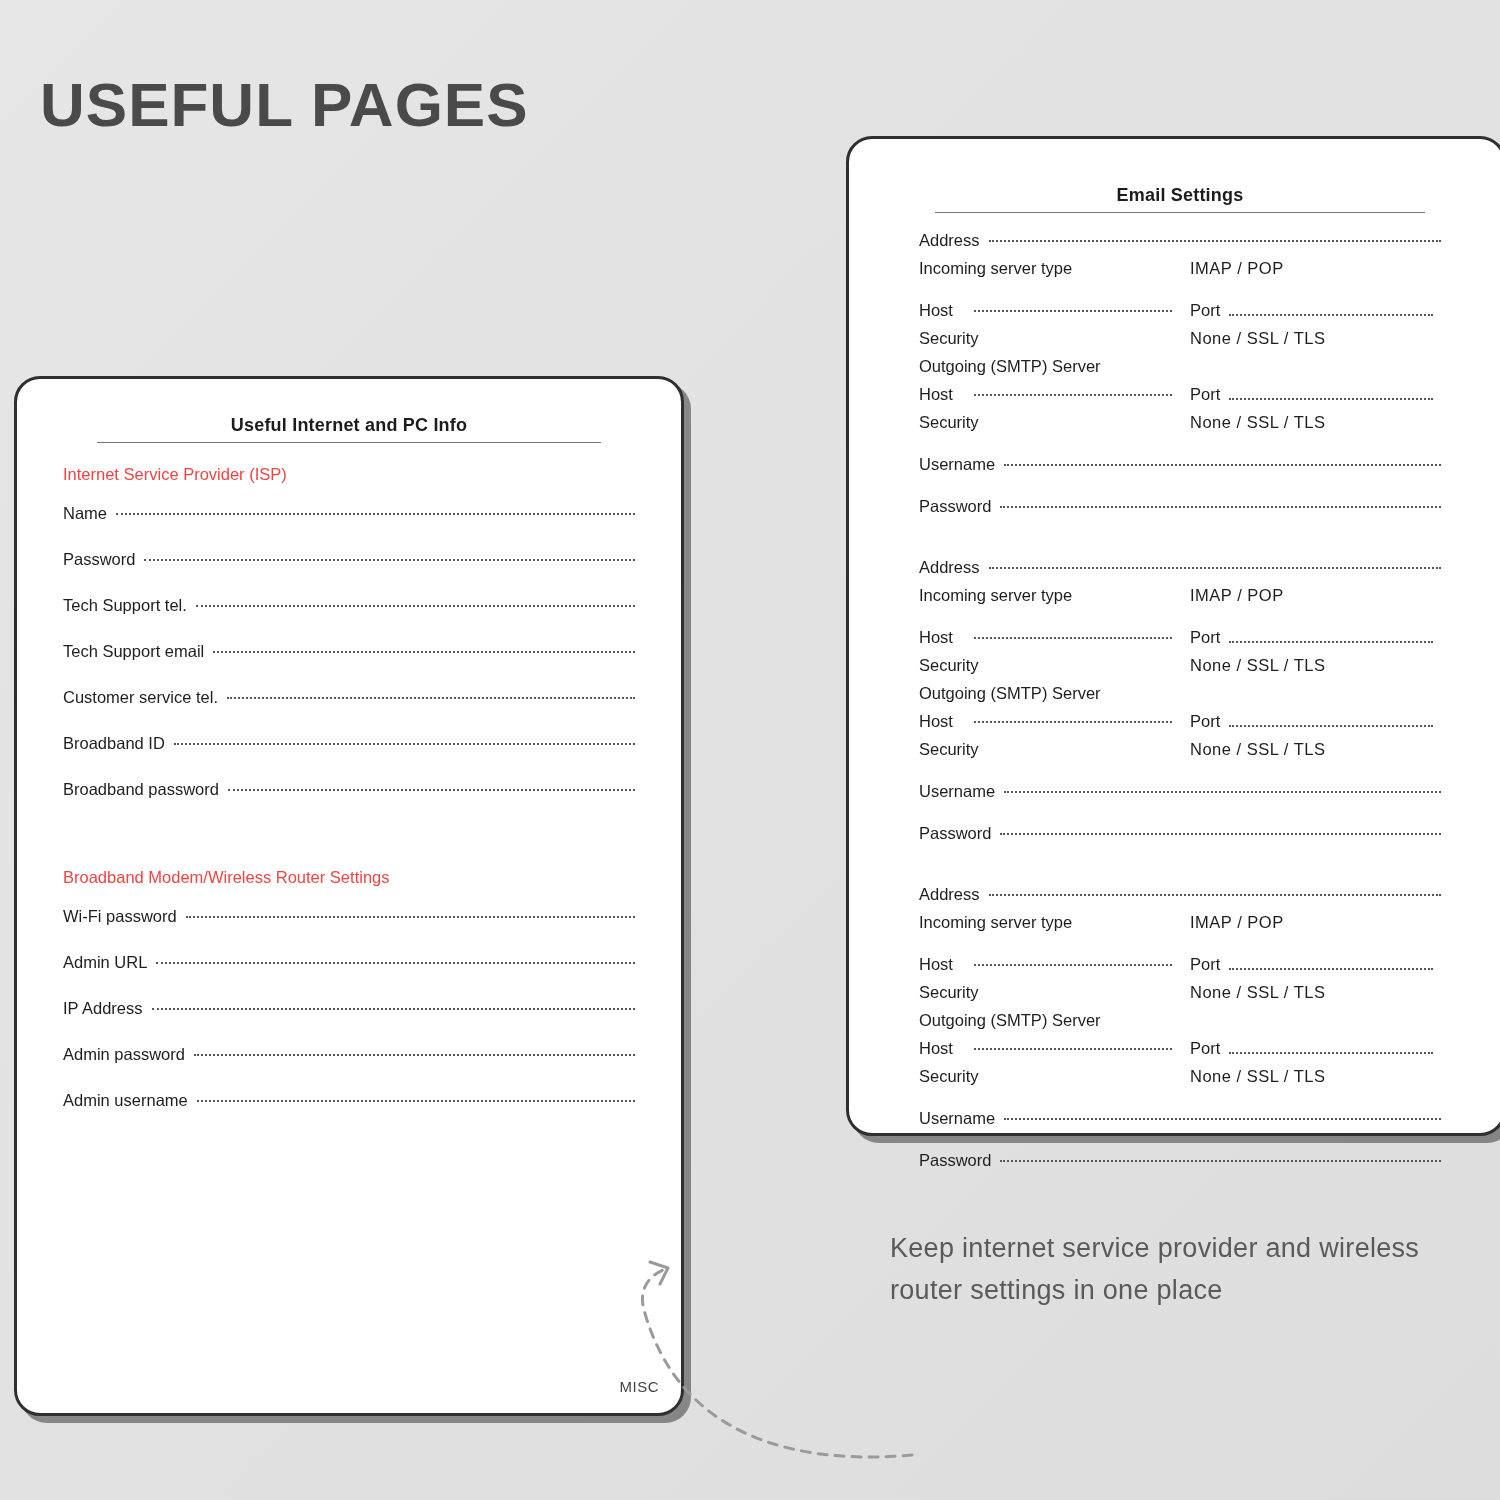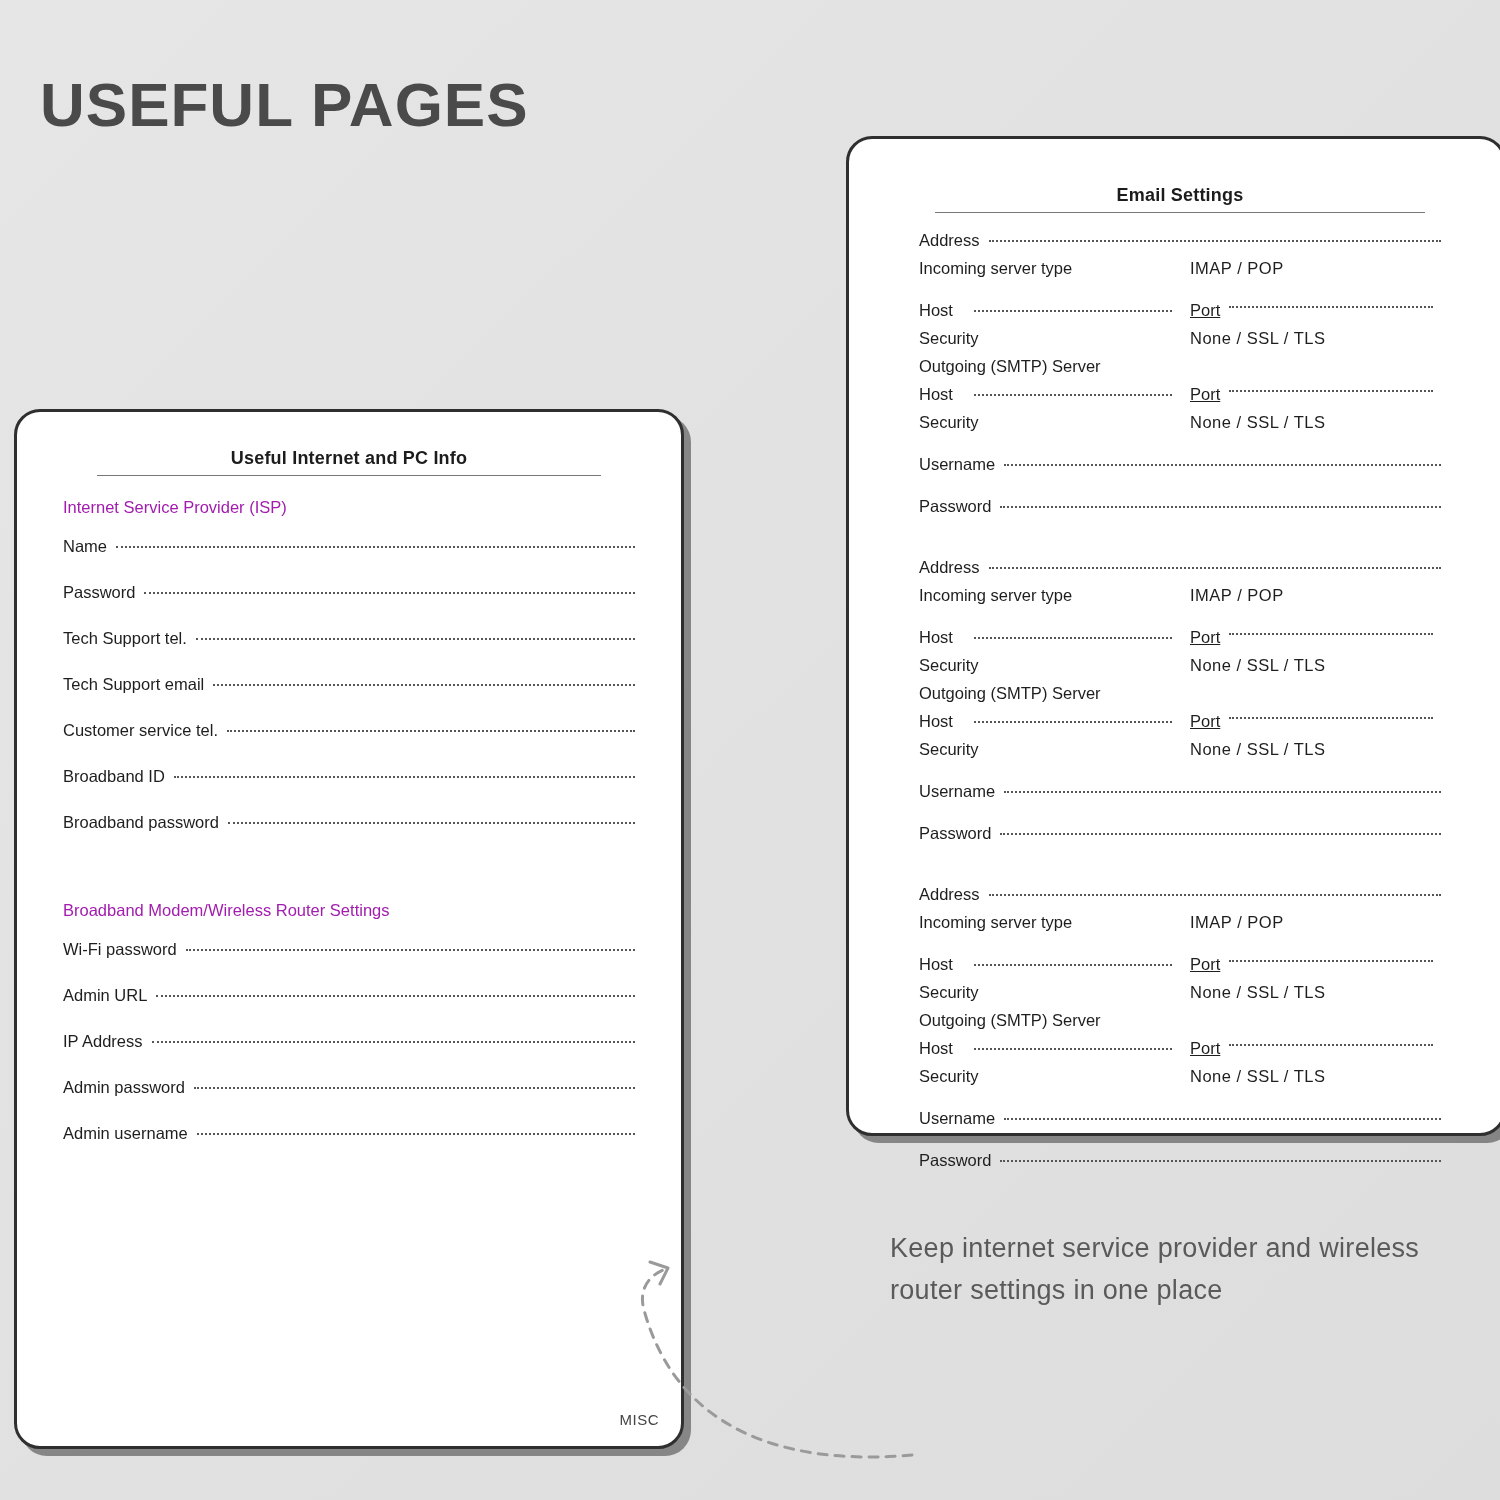--- a/index.html
+++ b/index.html
@@ -38,21 +38,21 @@
 
   
   .card {
     position: absolute;
     background: #fff;
     border: 3px solid #2f2f2f;
     border-radius: 26px;
     box-shadow: 7px 7px 0 0 rgba(60,60,60,0.55);
   }
   #card-left {
-    left: 14px; top: 409px;
+    left: 14px; top: 376px;
     width: 670px; height: 1040px;
     border-bottom-left-radius: 26px;
     padding: 30px 46px 0 46px;
   }
   #card-right {
     left: 846px; top: 136px;
     width: 660px; height: 1000px;
     padding: 40px 62px 0 70px;
   }
 
@@ -85,21 +85,21 @@
     margin-left: 9px;
     border-bottom: 2px dotted #555;
     position: relative;
     top: -4px;
     min-width: 10px;
   }
 
   
   #card-left .section-head {
     font-size: 16.5px;
-    color: #a21caf;
+    color: #ef4444;
     margin: 10px 0 20px 0;
   }
   #card-left .field { margin-bottom: 27px; }
   #card-left .gap { height: 42px; }
   #card-left .section-head.second { margin: 0 0 20px 0; }
   #misc {
     position: absolute;
     right: 22px; bottom: 18px;
     font-size: 15px;
     color: #444;
@@ -111,21 +111,21 @@
   .email-block .field { margin-bottom: 9px; }
   .row-split {
     display: flex;
     align-items: baseline;
     font-size: 16.5px;
     color: #1e1e1e;
     white-space: nowrap;
     margin-bottom: 9px;
   }
   .row-split .half-left { display: flex; align-items: baseline; flex: 0 0 50%; gap: 12px; }
-  .row-split .half-right { display: flex; align-items: center; flex: 1 1 auto; padding-left: 10px; text-decoration: underline; }
+  .row-split .half-right { display: flex; align-items: flex-end; flex: 1 1 auto; padding-left: 10px; }
   .row-split .lbl { flex: 0 0 auto; }
   .row-split .dots {
     flex: 1 1 auto;
     margin-left: 9px;
     margin-right: 8px;
     border-bottom: 2px dotted #555;
     position: relative; top: -4px;
     min-width: 10px;
   }
   .opt-row {

